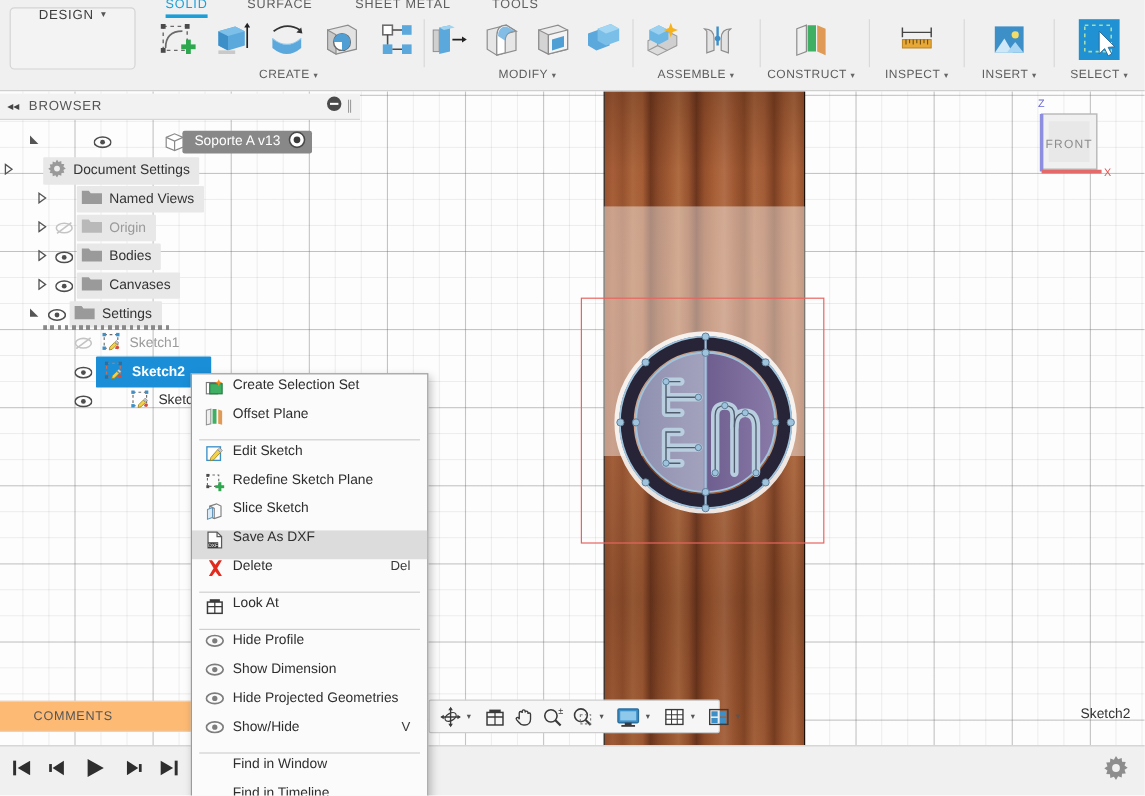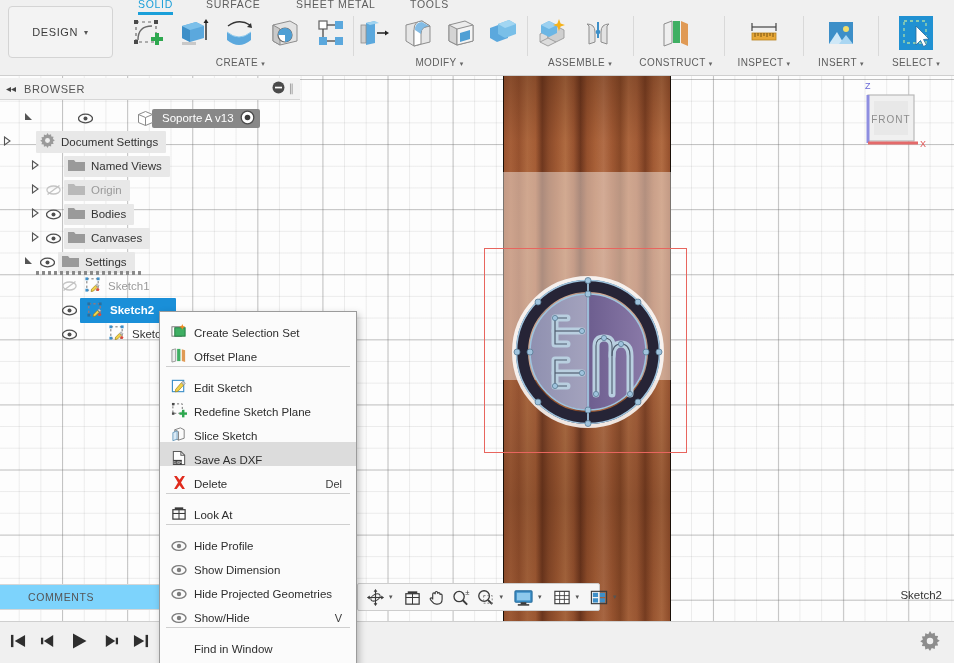--- a/index.html
+++ b/index.html
@@ -75,21 +75,21 @@
 
   
   #ribbon {
     position: absolute; left: 0; top: 0; width: 954px; height: 76px;
     background: #f0f0f0;
     border-bottom: 1px solid #cfcfcf;
   }
   #design-btn{
     position:absolute; left:8px; top:6px; width:105px; height:52px;
     border:1px solid #d4d4d4; border-radius:4px; background:#f3f3f3;
-    display:flex; align-items:center; justify-content:center;
+    display:flex; justify-content:center;
     font-size:11px; color:#3c3c3c; letter-spacing:.6px;
   }
   #design-btn .caret{ margin-left:6px; font-size:8px; color:#555; }
 
   .tabs{ position:absolute; top:0; left:120px; height:14px; }
   .tab{
     position:absolute; top:-2px; font-size:10.5px; letter-spacing:.7px;
     color:#5d5d5d; white-space:nowrap;
   }
   .tab.active{ color:#1a9fd9; }
@@ -140,33 +140,33 @@
     background-image: repeating-linear-gradient(90deg,#8a8a8a 0 3px, transparent 3px 6px);
   }
 
   
   #ctxmenu{
     position:absolute; left:159px; top:311px; width:198px;
     background:#fbfbfb; border:1px solid #9b9b9b;
     box-shadow:2px 3px 7px rgba(0,0,0,.25);
     padding:3px 0; z-index:50;
   }
-  .mi{ height:24px; display:flex; align-items:flex-end; font-size:11.5px; color:#2e2e2e; padding:0 8px; }
+  .mi{ height:24px; display:flex; align-items:flex-start; font-size:11.5px; color:#2e2e2e; padding:0 8px; }
   .mi.hl{ background:#dcdcdc; }
   .mi .mic{ width:22px; flex:none; display:flex; justify-content:center; align-items:center; }
   .mi .mlabel{ flex:1; padding-left:4px; }
   .mi .mkey{ color:#3a3a3a; font-size:11px; padding-right:6px; }
   .mi.noicon .mlabel{ padding-left:26px; }
   .mdiv{ height:1px; background:#cfcfcf; margin:3px 6px; }
 
   
   #comments{
     position:absolute; left:0; top:584px; width:300px; height:26px;
     border-top:1px solid #d6d6d6; border-bottom:1px solid #d6d6d6;
-    background:#7dd3fc; display:flex; align-items:center; padding-left:28px;
+    background:#fdba74; display:flex; align-items:center; padding-left:28px;
     font-size:10.5px; color:#555; letter-spacing:.6px;
   }
 
   
   #navbar{
     position:absolute; left:357px; top:583px; width:243px; height:28px;
     background:#f6f6f6; border:1px solid #cdcdcd; border-radius:2px;
     display:flex; align-items:center; padding:0 6px; gap:1px; z-index:20;
   }
   #navbar .nb{ display:flex; align-items:center; height:24px; padding:0 2px; }

